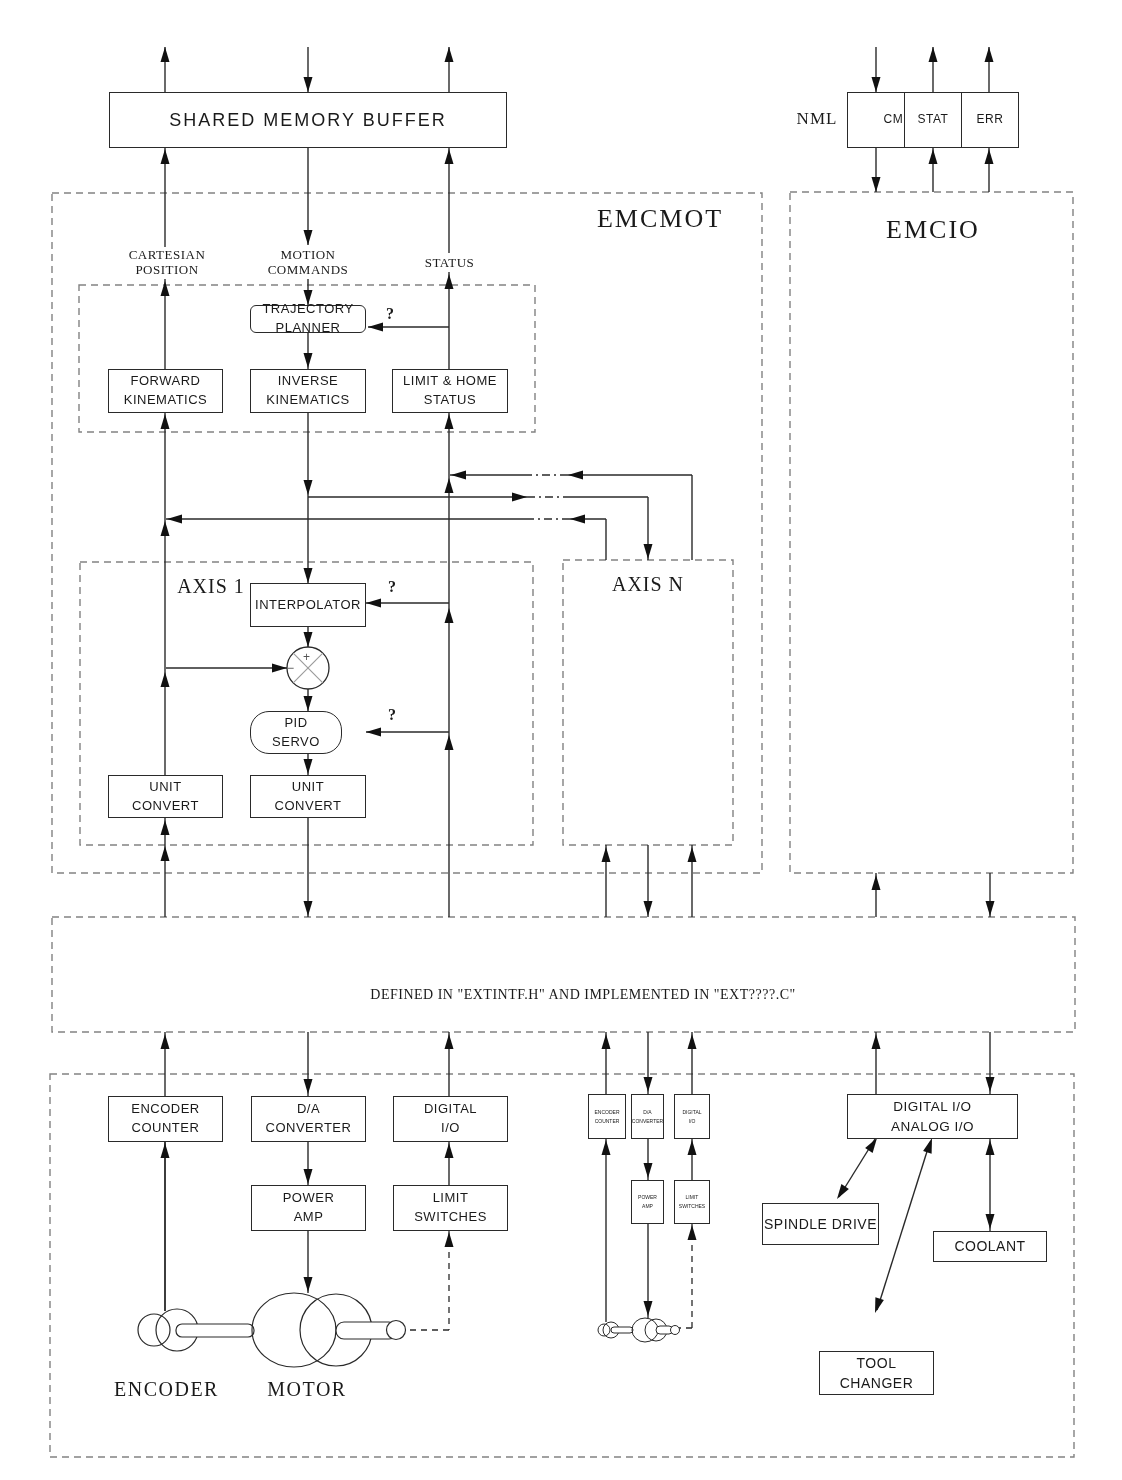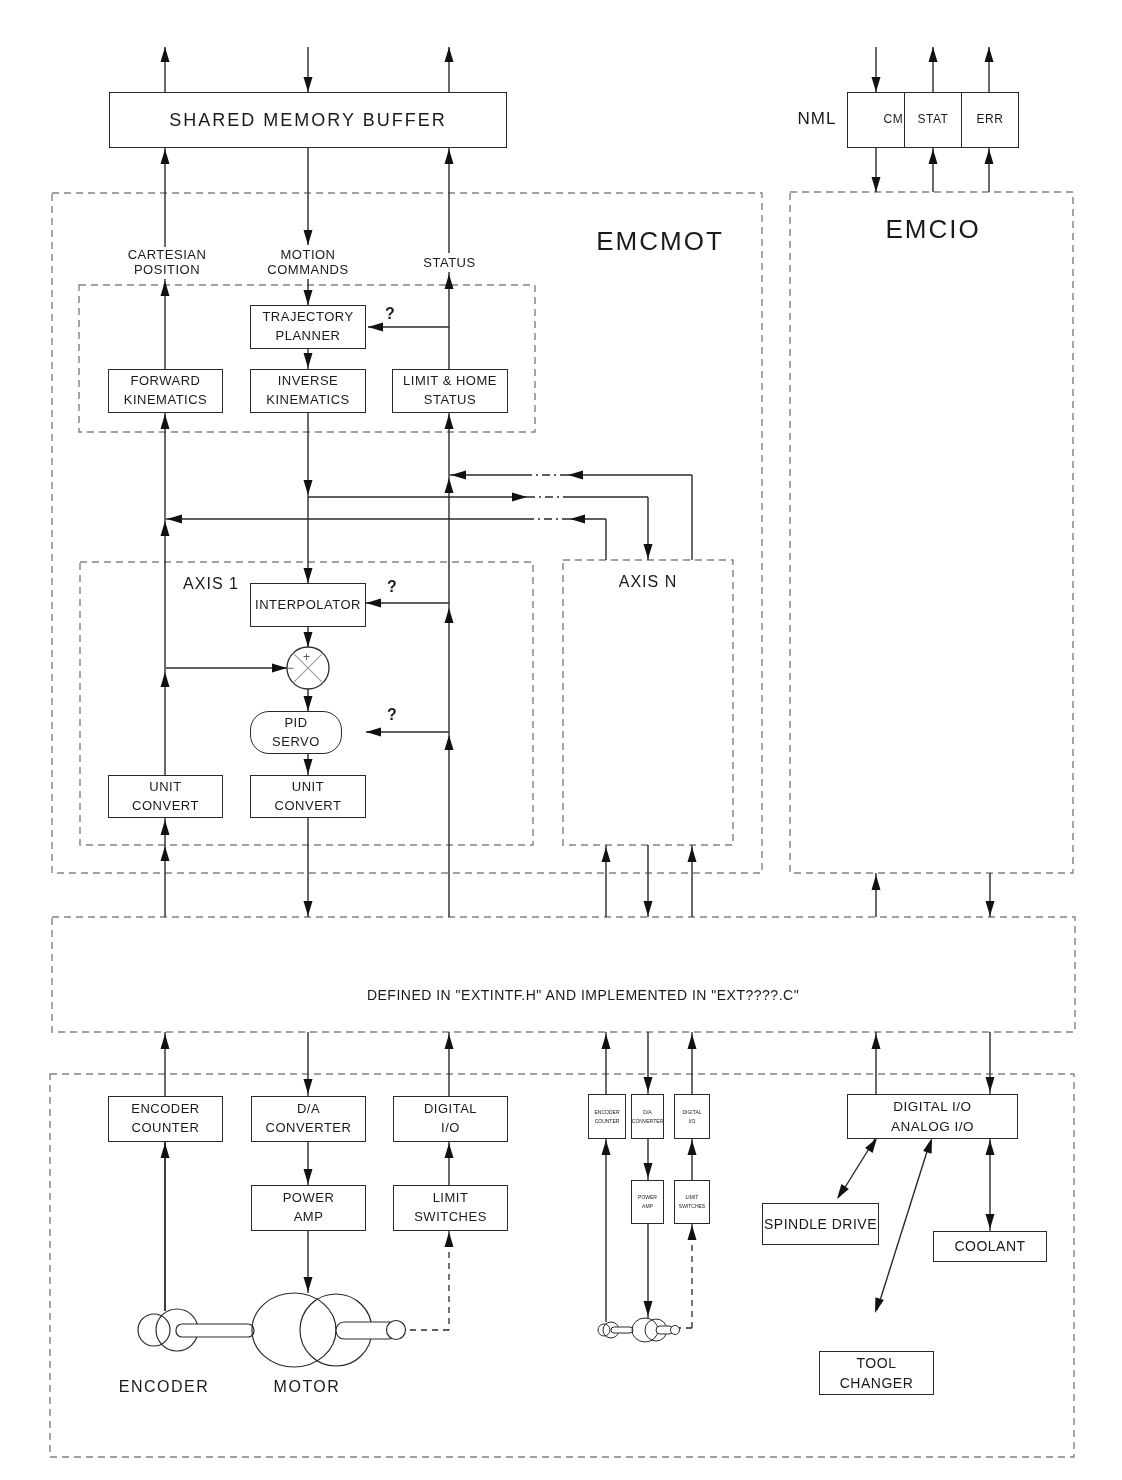--- a/index.html
+++ b/index.html
@@ -4,23 +4,23 @@
 <style>
   html,body{margin:0;padding:0;background:#fff;}
   #canvas{position:relative;width:1122px;height:1480px;background:#fff;
           font-family:"Liberation Sans",sans-serif;color:#1a1a1a;overflow:hidden;}
   #wires{position:absolute;left:0;top:0;z-index:1;}
   .box{position:absolute;z-index:2;box-sizing:border-box;border:1px solid #2a2a2a;background:#fff;
        display:flex;align-items:center;justify-content:center;text-align:center;
        white-space:pre-line;font-size:13px;letter-spacing:.5px;line-height:1.45;}
   .mini{font-size:5px;letter-spacing:0;line-height:1.8;}
   .lbl{position:absolute;z-index:2;text-align:center;white-space:pre-line;
-       font-size:13px;letter-spacing:.5px;line-height:1.15;background:transparent;}
+       font-size:13px;letter-spacing:.5px;line-height:1.15;background:transparent;font-family:Liberation Serif, serif;}
   .big{font-size:26px;letter-spacing:2px;}
-  .med{font-size:16px;letter-spacing:1px;}
+  .med{font-size:20px;letter-spacing:1px;}
   .q{font-size:16px;font-weight:bold;letter-spacing:0;}
   .sumsign{position:absolute;z-index:3;font-size:12px;line-height:1;color:#555;}
 </style>
 </head>
 <body>
 
 <div id="canvas">
   <svg id="wires" width="1122" height="1480" viewBox="0 0 1122 1480">
       <rect x="52" y="193" width="710" height="680" fill="none" stroke="#828282" stroke-width="1.4" stroke-dasharray="7 5"></rect>
       <rect x="790" y="192" width="283" height="681" fill="none" stroke="#828282" stroke-width="1.4" stroke-dasharray="7 5"></rect>
@@ -187,30 +187,30 @@
       <polygon points="932,1138 931.6,1153.7 923.1,1150.9" fill="#111111"></polygon>
       <polygon points="875,1313 875.4,1297.3 883.9,1300.1" fill="#111111"></polygon>
     </svg>
 
   <div class="box" style="left:109px;top:92px;width:398px;height:56px;font-size:18px;letter-spacing:2px;">SHARED MEMORY BUFFER</div>
   <div class="lbl med" style="left:789px;top:109px;width:56px;font-size:17px;">NML</div>
   <div class="box" style="left:847px;top:92px;width:58px;height:56px;font-size:12px;padding-left:44px;">CMD</div>
   <div class="box" style="left:904px;top:92px;width:58px;height:56px;font-size:12px;">STAT</div>
   <div class="box" style="left:961px;top:92px;width:58px;height:56px;font-size:12px;">ERR</div>
 
-  <div class="lbl big" style="left:580px;top:227px;width:160px;">EMCMOT</div>
+  <div class="lbl big" style="left:580px;top:204px;width:160px;">EMCMOT</div>
   <div class="lbl big" style="left:853px;top:215px;width:160px;">EMCIO</div>
 
   <div class="lbl" style="left:117px;top:248px;width:100px;">CARTESIAN
 POSITION</div>
   <div class="lbl" style="left:258px;top:248px;width:100px;">MOTION
 COMMANDS</div>
   <div class="lbl" style="left:402px;top:256px;width:95px;">STATUS</div>
 
-  <div class="box" style="left:250px;top:305px;width:116px;height:44px;">TRAJECTORY
+  <div class="box" style="left:250px;top:305px;width:116px;height:28px;border-radius:6px;">TRAJECTORY
 PLANNER</div>
   <div class="lbl q" style="left:380px;top:305px;width:20px;">?</div>
   <div class="box" style="left:108px;top:369px;width:115px;height:44px;">FORWARD
 KINEMATICS</div>
   <div class="box" style="left:250px;top:369px;width:116px;height:44px;">INVERSE
 KINEMATICS</div>
   <div class="box" style="left:392px;top:369px;width:116px;height:44px;">LIMIT &amp; HOME
 STATUS</div>
 
   <div class="lbl med" style="left:161px;top:575px;width:100px;">AXIS 1</div>

